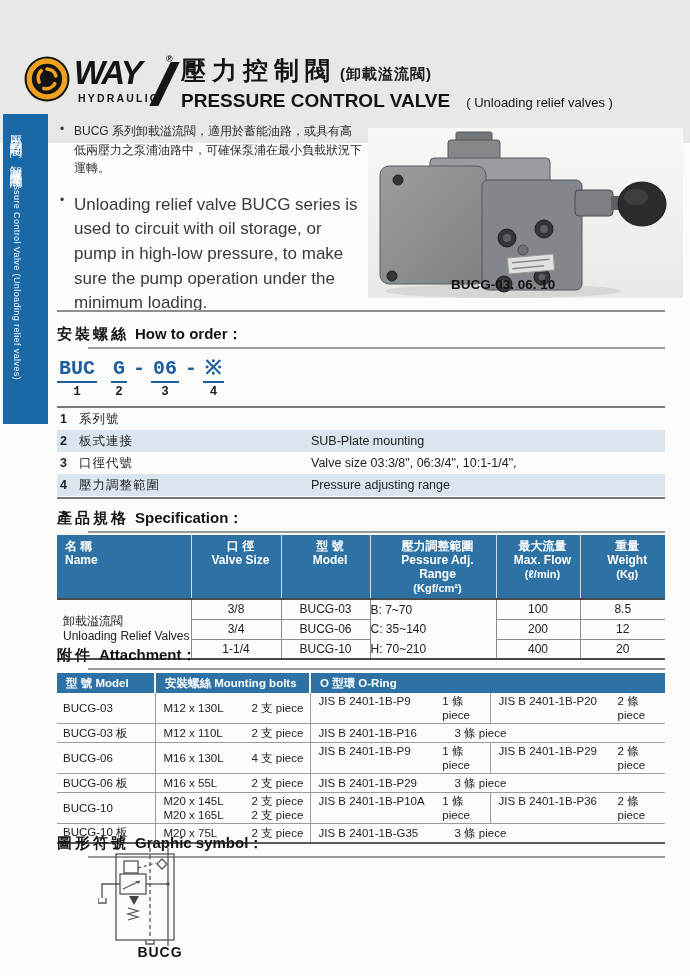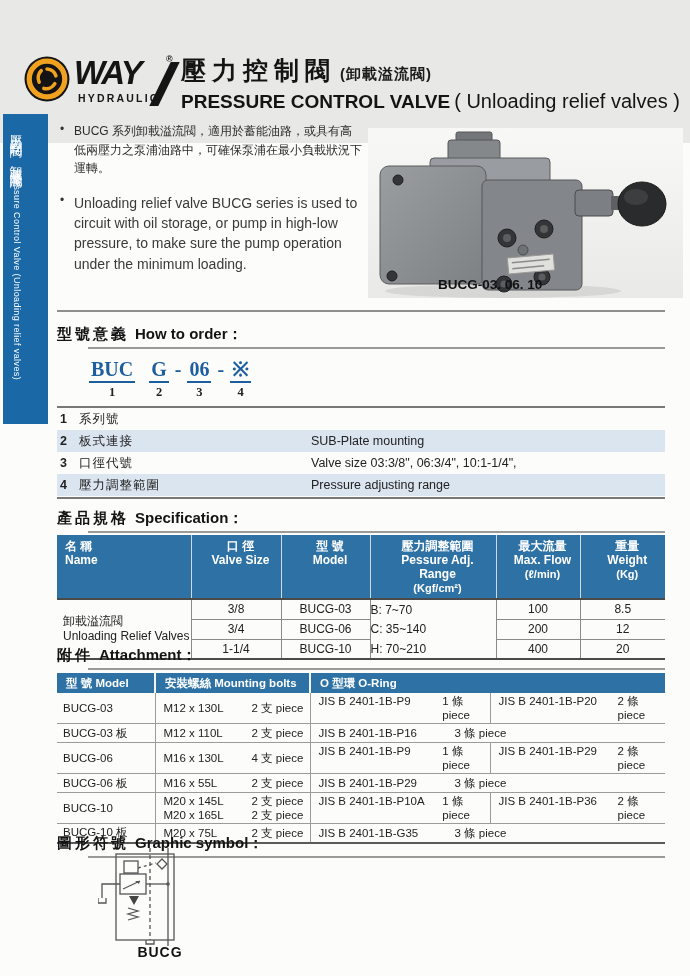--- a/index.html
+++ b/index.html
@@ -12,48 +12,48 @@
   .logo { position:absolute; left:24px; top:54px; width:150px; height:54px; }
   .logo-circle { position:absolute; left:0; top:2px; width:46px; height:46px; }
   .way-word { position:absolute; left:50px; top:2px; font-size:33px; font-weight:900; font-style:italic; letter-spacing:-2px; color:#151515; line-height:34px; }
   .way-reg { position:absolute; left:142px; top:0px; font-size:9px; font-weight:700; color:#222; }
   .way-slash { position:absolute; left:136px; top:8px; width:9px; height:44px; background:#151515; transform:skewX(-26deg); }
   .hyd-word { position:absolute; left:54px; top:38px; font-size:10.5px; font-weight:700; letter-spacing:2.2px; color:#151515; }
   .titles { position:absolute; left:181px; top:54px; }
   .t-zh { font-size:25px; font-weight:700; letter-spacing:6px; color:#141414; white-space:nowrap; }
   .t-zh-sub { font-size:15px; font-weight:700; letter-spacing:1px; margin-left:4px; }
   .t-en { margin-top:3px; font-size:19px; font-weight:800; color:#141414; white-space:nowrap; }
-  .t-en-sub { font-size:20px; font-weight:400; margin-left:4px; }
+  .t-en-sub { font-size:13px; font-weight:400; margin-left:16px; }
 
   
   .sidebar { position:absolute; left:3px; top:114px; width:45px; height:310px; background:#1a68a6; padding:10px 3px; }
   .sidebar-inner { writing-mode:vertical-rl; height:100%; color:#fff; display:flex; }
   .sb-zh { font-size:12.5px; letter-spacing:3px; line-height:20px; }
   .sb-en { font-size:9px; letter-spacing:.4px; line-height:18px; }
 
   
   .intro { position:absolute; left:60px; top:122px; width:302px; }
   .bullet-item { display:flex; margin-bottom:15px; }
   .bullet-dot { width:14px; font-size:12px; color:#333; }
   .bi-zh { font-size:12px; line-height:1.55; color:#2b2b2b; flex:1; }
-  .bi-en { font-size:14px; line-height:1.45; color:#3a3a3a; flex:1; }
+  .bi-en { font-size:17px; line-height:1.45; color:#3a3a3a; flex:1; }
 
   
   .photo { position:absolute; left:368px; top:128px; width:315px; height:170px; }
-  .caption { position:absolute; left:438px; top:277px; font-size:13.5px; font-weight:700; color:#111; }
+  .caption { position:absolute; left:451px; top:277px; font-size:13.5px; font-weight:700; color:#111; }
 
   
   .divider { position:absolute; left:57px; width:608px; height:2px; background:#8f8f8f; }
   .heading { position:absolute; left:57px; white-space:nowrap; }
   .h-zh { font-size:15px; font-weight:700; letter-spacing:3px; color:#141414; }
   .h-en { font-size:15px; font-weight:700; color:#141414; margin-left:6px; }
   .h-line { position:absolute; left:88px; width:577px; height:2px; background:#9a9a9a; }
 
   
-  .code { position:absolute; left:57px; top:358px; display:flex; align-items:flex-start; font-family:Liberation Serif, serif;margin-left:32px; }
+  .code { position:absolute; left:57px; top:358px; display:flex; align-items:flex-start; font-family:Liberation Mono, monospace; }
   .code-part { text-align:center; }
   .code-text { display:block; font-size:20px; font-weight:700; color:#1d5e9e; border-bottom:2px solid #1d5e9e; padding:0 2px 1px 2px; line-height:22px; }
   .code-num { display:block; font-size:12.5px; font-weight:700; color:#222; margin-top:2px; }
   .code-dash { font-size:20px; font-weight:700; color:#1d5e9e; line-height:22px; padding:0 6px; }
   .code-gap { width:14px; }
 
   
   .hto-table { position:absolute; left:57px; top:406px; width:608px; border-top:2px solid #787878; }
   .hto-row { display:flex; align-items:center; height:22px; font-size:12.5px; color:#222; }
   .hto-row.alt { background:#dbe5f0; }
@@ -188,21 +188,21 @@
         <line x1="144" y1="133" x2="182" y2="133" stroke="#8a8a88" stroke-width="1.5"></line>
         <line x1="144" y1="139" x2="176" y2="139" stroke="#8a8a88" stroke-width="1.5"></line>
       </g>
     </svg>
   </div>
   <div class="caption">BUCG-03. 06. 10</div>
 
   <div class="divider" style="top:310px"></div>
 
   <div class="heading" style="top:325px">
-    <span class="h-zh">型號意義</span><span class="h-en">How to order：</span>
+    <span class="h-zh">安裝螺絲</span><span class="h-en">How to order：</span>
   </div>
   <div class="h-line" style="top:347px"></div>
 
   <div class="code">
     <div class="code-part">
       <span class="code-text">BUC</span>
       <span class="code-num">1</span>
     </div>
     <div class="code-gap"></div>
     <div class="code-part">

